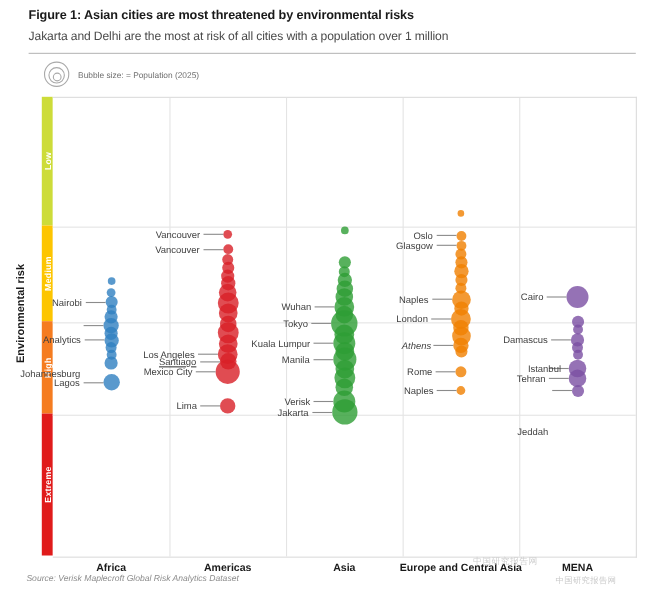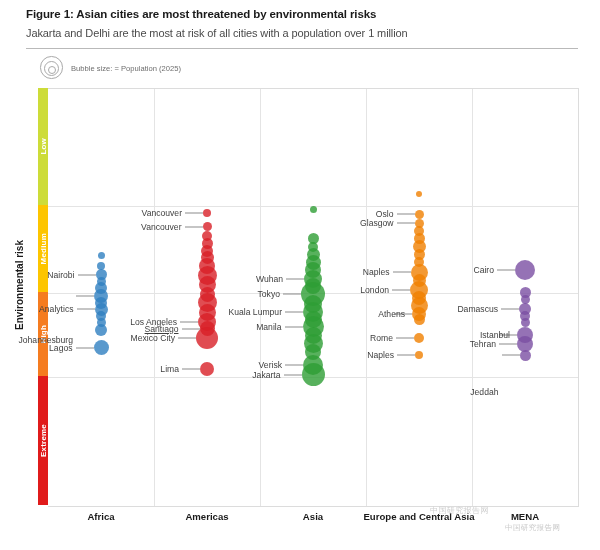--- a/index.html
+++ b/index.html
@@ -214,21 +214,21 @@
       <div class="leader" style="left: 344.5px; top: 183.48px; width: 18px;"></div>
       <div class="pt-label" style="top: 183.48px; right: 188.5px;">Naples</div>
       <div class="bubble" style="left: 364.5px; top: 185.32px; width: 13px; height: 13px; background: rgb(240, 128, 0); opacity: 0.8;"></div>
       <div class="bubble" title="London" style="left: 362px; top: 191.994px; width: 18px; height: 18px; background: rgb(240, 128, 0); opacity: 0.8;"></div>
       <div class="leader" style="left: 344px; top: 200.994px; width: 18px;"></div>
       <div class="pt-label" style="top: 200.994px; right: 189px;">London</div>
       <div class="bubble" style="left: 364px; top: 202.334px; width: 14px; height: 14px; background: rgb(240, 128, 0); opacity: 0.8;"></div>
       <div class="bubble" style="left: 362.5px; top: 208.34px; width: 17px; height: 17px; background: rgb(240, 128, 0); opacity: 0.8;"></div>
       <div class="bubble" title="Athens" style="left: 364px; top: 218.18px; width: 14px; height: 14px; background: rgb(240, 128, 0); opacity: 0.8;"></div>
       <div class="leader" style="left: 346px; top: 225.18px; width: 18px;"></div>
-      <div class="pt-label" style="top: 225.18px; right: 173px;">Athens</div>
+      <div class="pt-label" style="top: 225.18px; right: 186px; font-style: italic;">Athens</div>
       <div class="bubble" style="left: 365.5px; top: 224.684px; width: 11px; height: 11px; background: rgb(240, 128, 0); opacity: 0.8;"></div>
       <div class="bubble" title="Rome" style="left: 366px; top: 243.949px; width: 10px; height: 10px; background: rgb(240, 128, 0); opacity: 0.8;"></div>
       <div class="leader" style="left: 348px; top: 248.949px; width: 18px;"></div>
       <div class="pt-label" style="top: 248.949px; right: 185px;">Rome</div>
       <div class="bubble" title="Naples" style="left: 367px; top: 261.629px; width: 8px; height: 8px; background: rgb(240, 128, 0); opacity: 0.8;"></div>
       <div class="leader" style="left: 349px; top: 265.629px; width: 18px;"></div>
       <div class="pt-label" style="top: 265.629px; right: 184px;">Naples</div>
       <div class="bubble" title="Cairo" style="left: 467px; top: 171.395px; width: 20px; height: 20px; background: rgb(122, 79, 163); opacity: 0.8;"></div>
       <div class="leader" style="left: 449px; top: 181.395px; width: 18px;"></div>
       <div class="pt-label" style="top: 181.395px; right: 84px;">Cairo</div>
@@ -251,15 +251,16 @@
     </div>
 
   <div id="xlabels">
       <div class="xlabel" style="left: 101px; top: 511px;">Africa</div>
       <div class="xlabel" style="left: 207px; top: 511px;">Americas</div>
       <div class="xlabel" style="left: 313px; top: 511px;">Asia</div>
       <div class="xlabel" style="left: 419px; top: 511px;">Europe and Central Asia</div>
       <div class="xlabel" style="left: 525px; top: 511px;">MENA</div>
     </div>
 
+  <div class="source">Source: Verisk Maplecroft Global Risk Analytics Dataset</div>
   <div class="watermark wm-bottom">中国研究报告网</div>
   <div class="watermark wm-axis">中国研究报告网</div>
 </div>
 
 </body></html>

